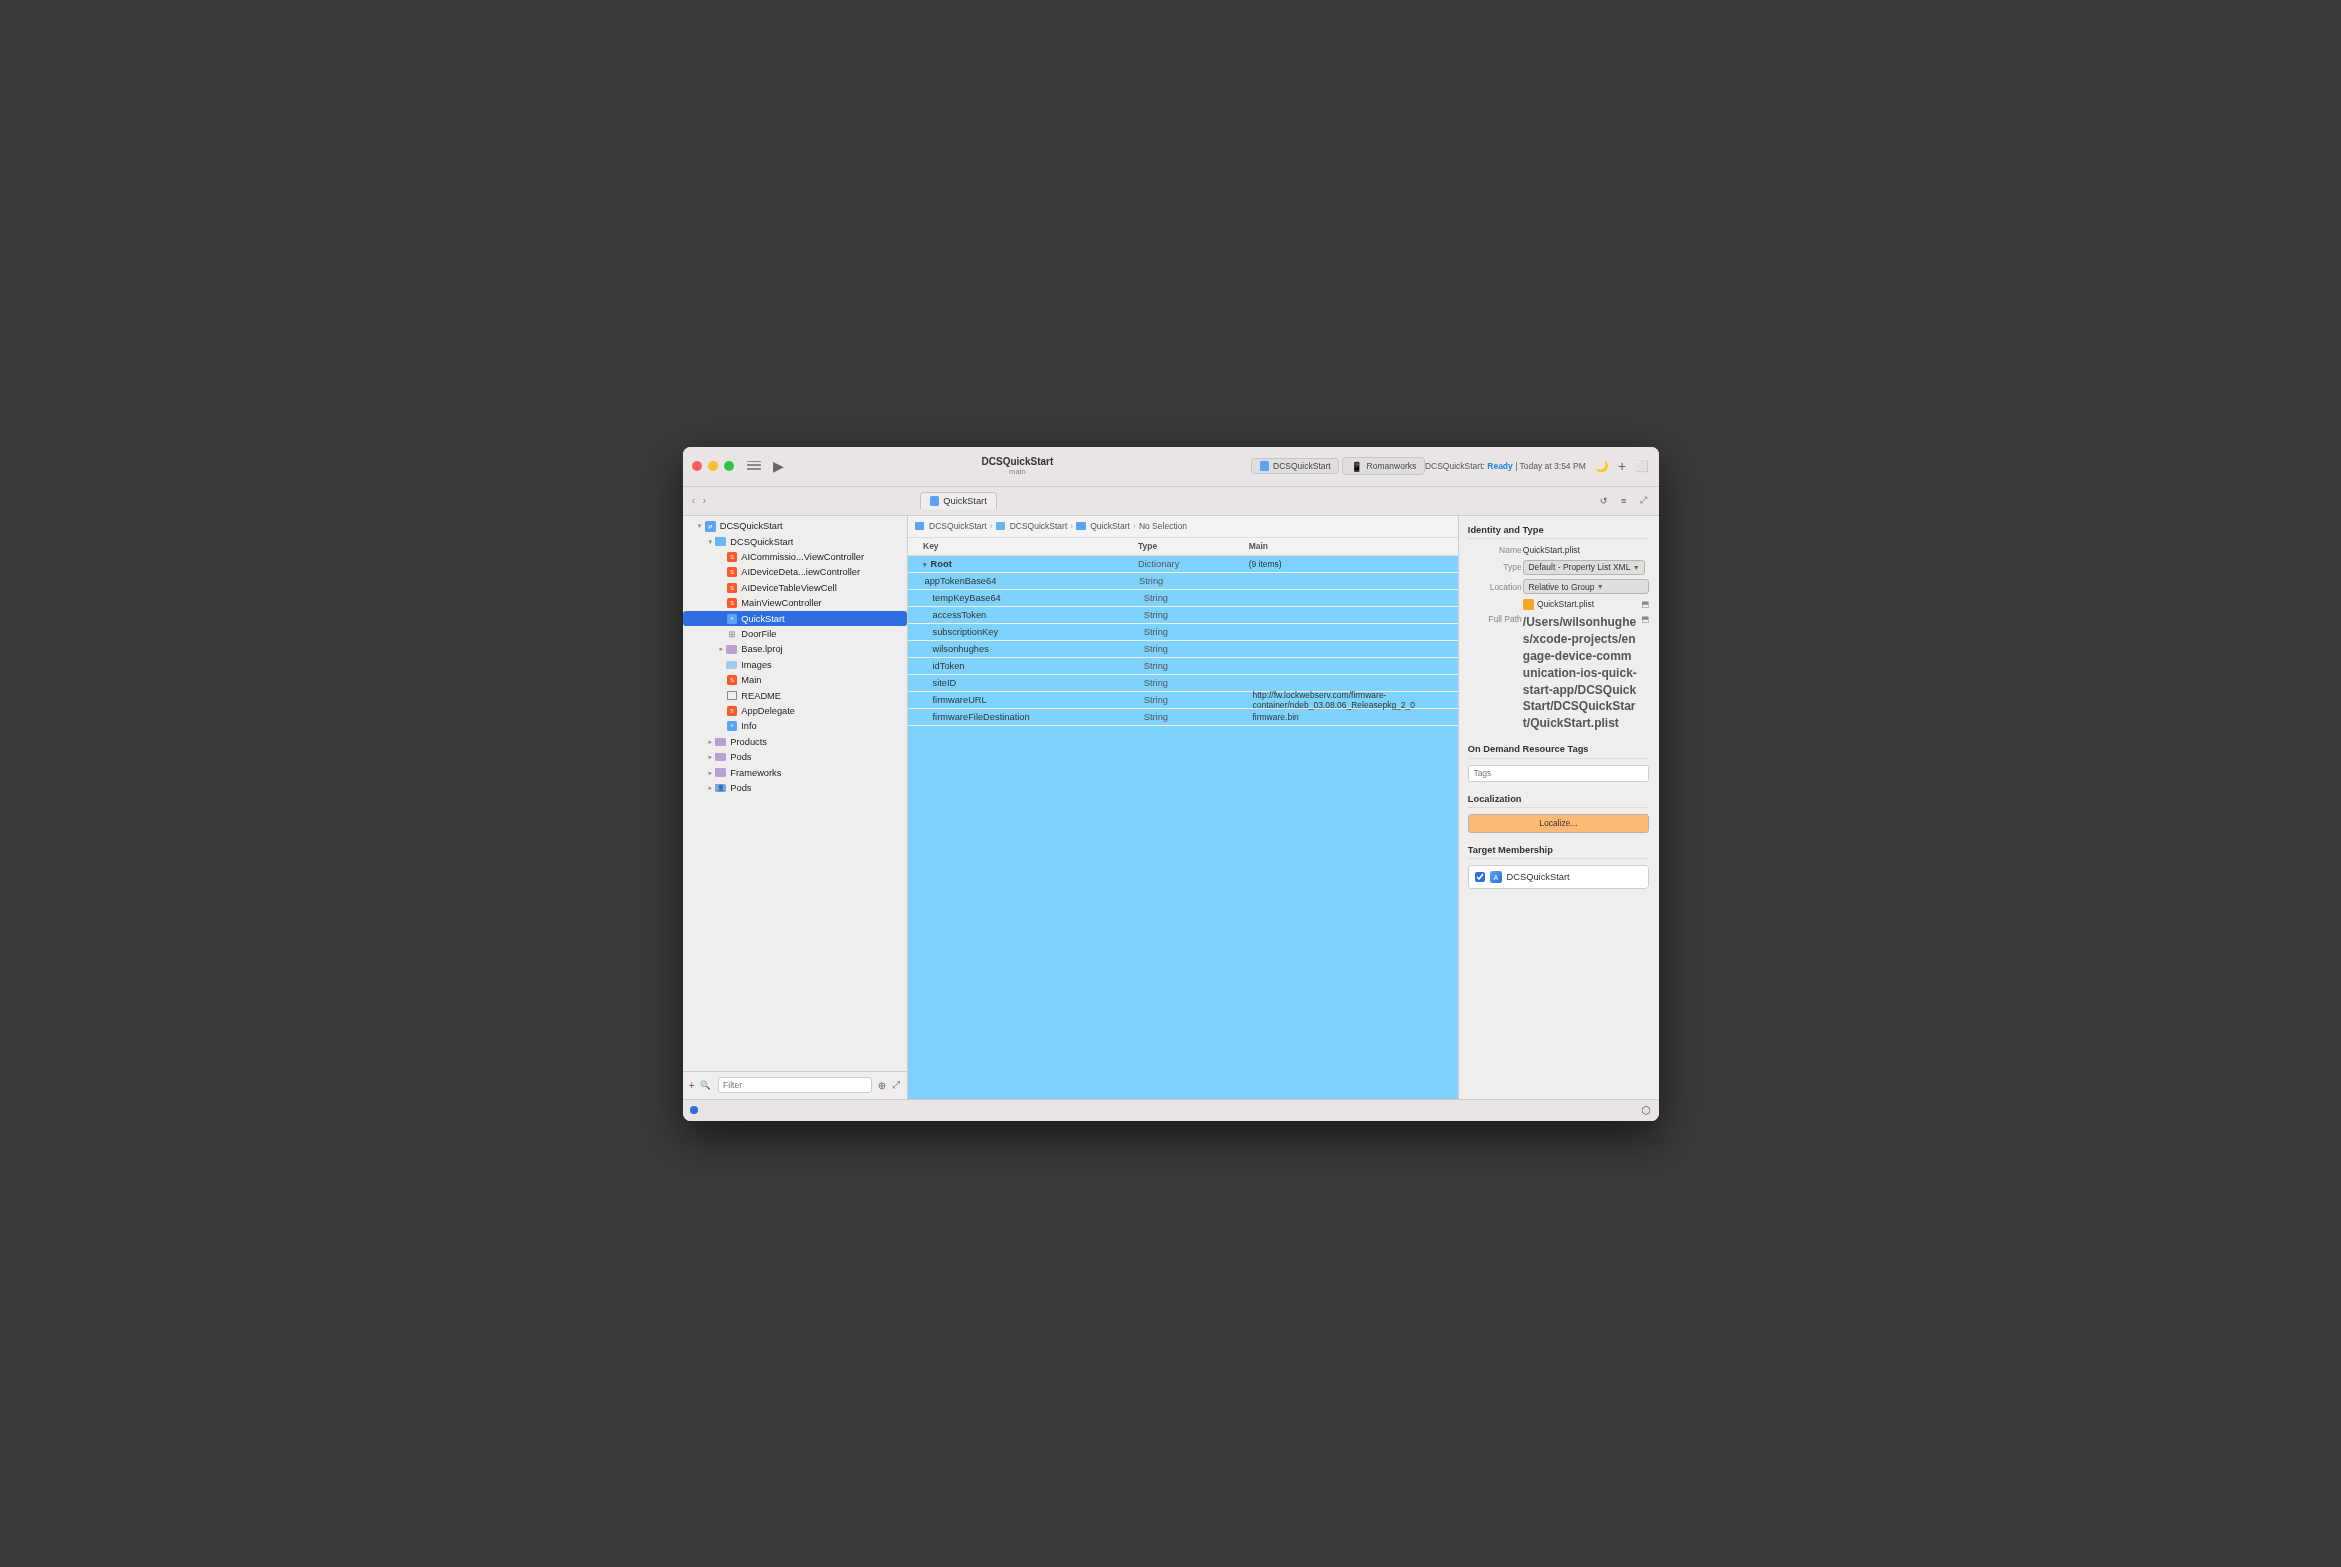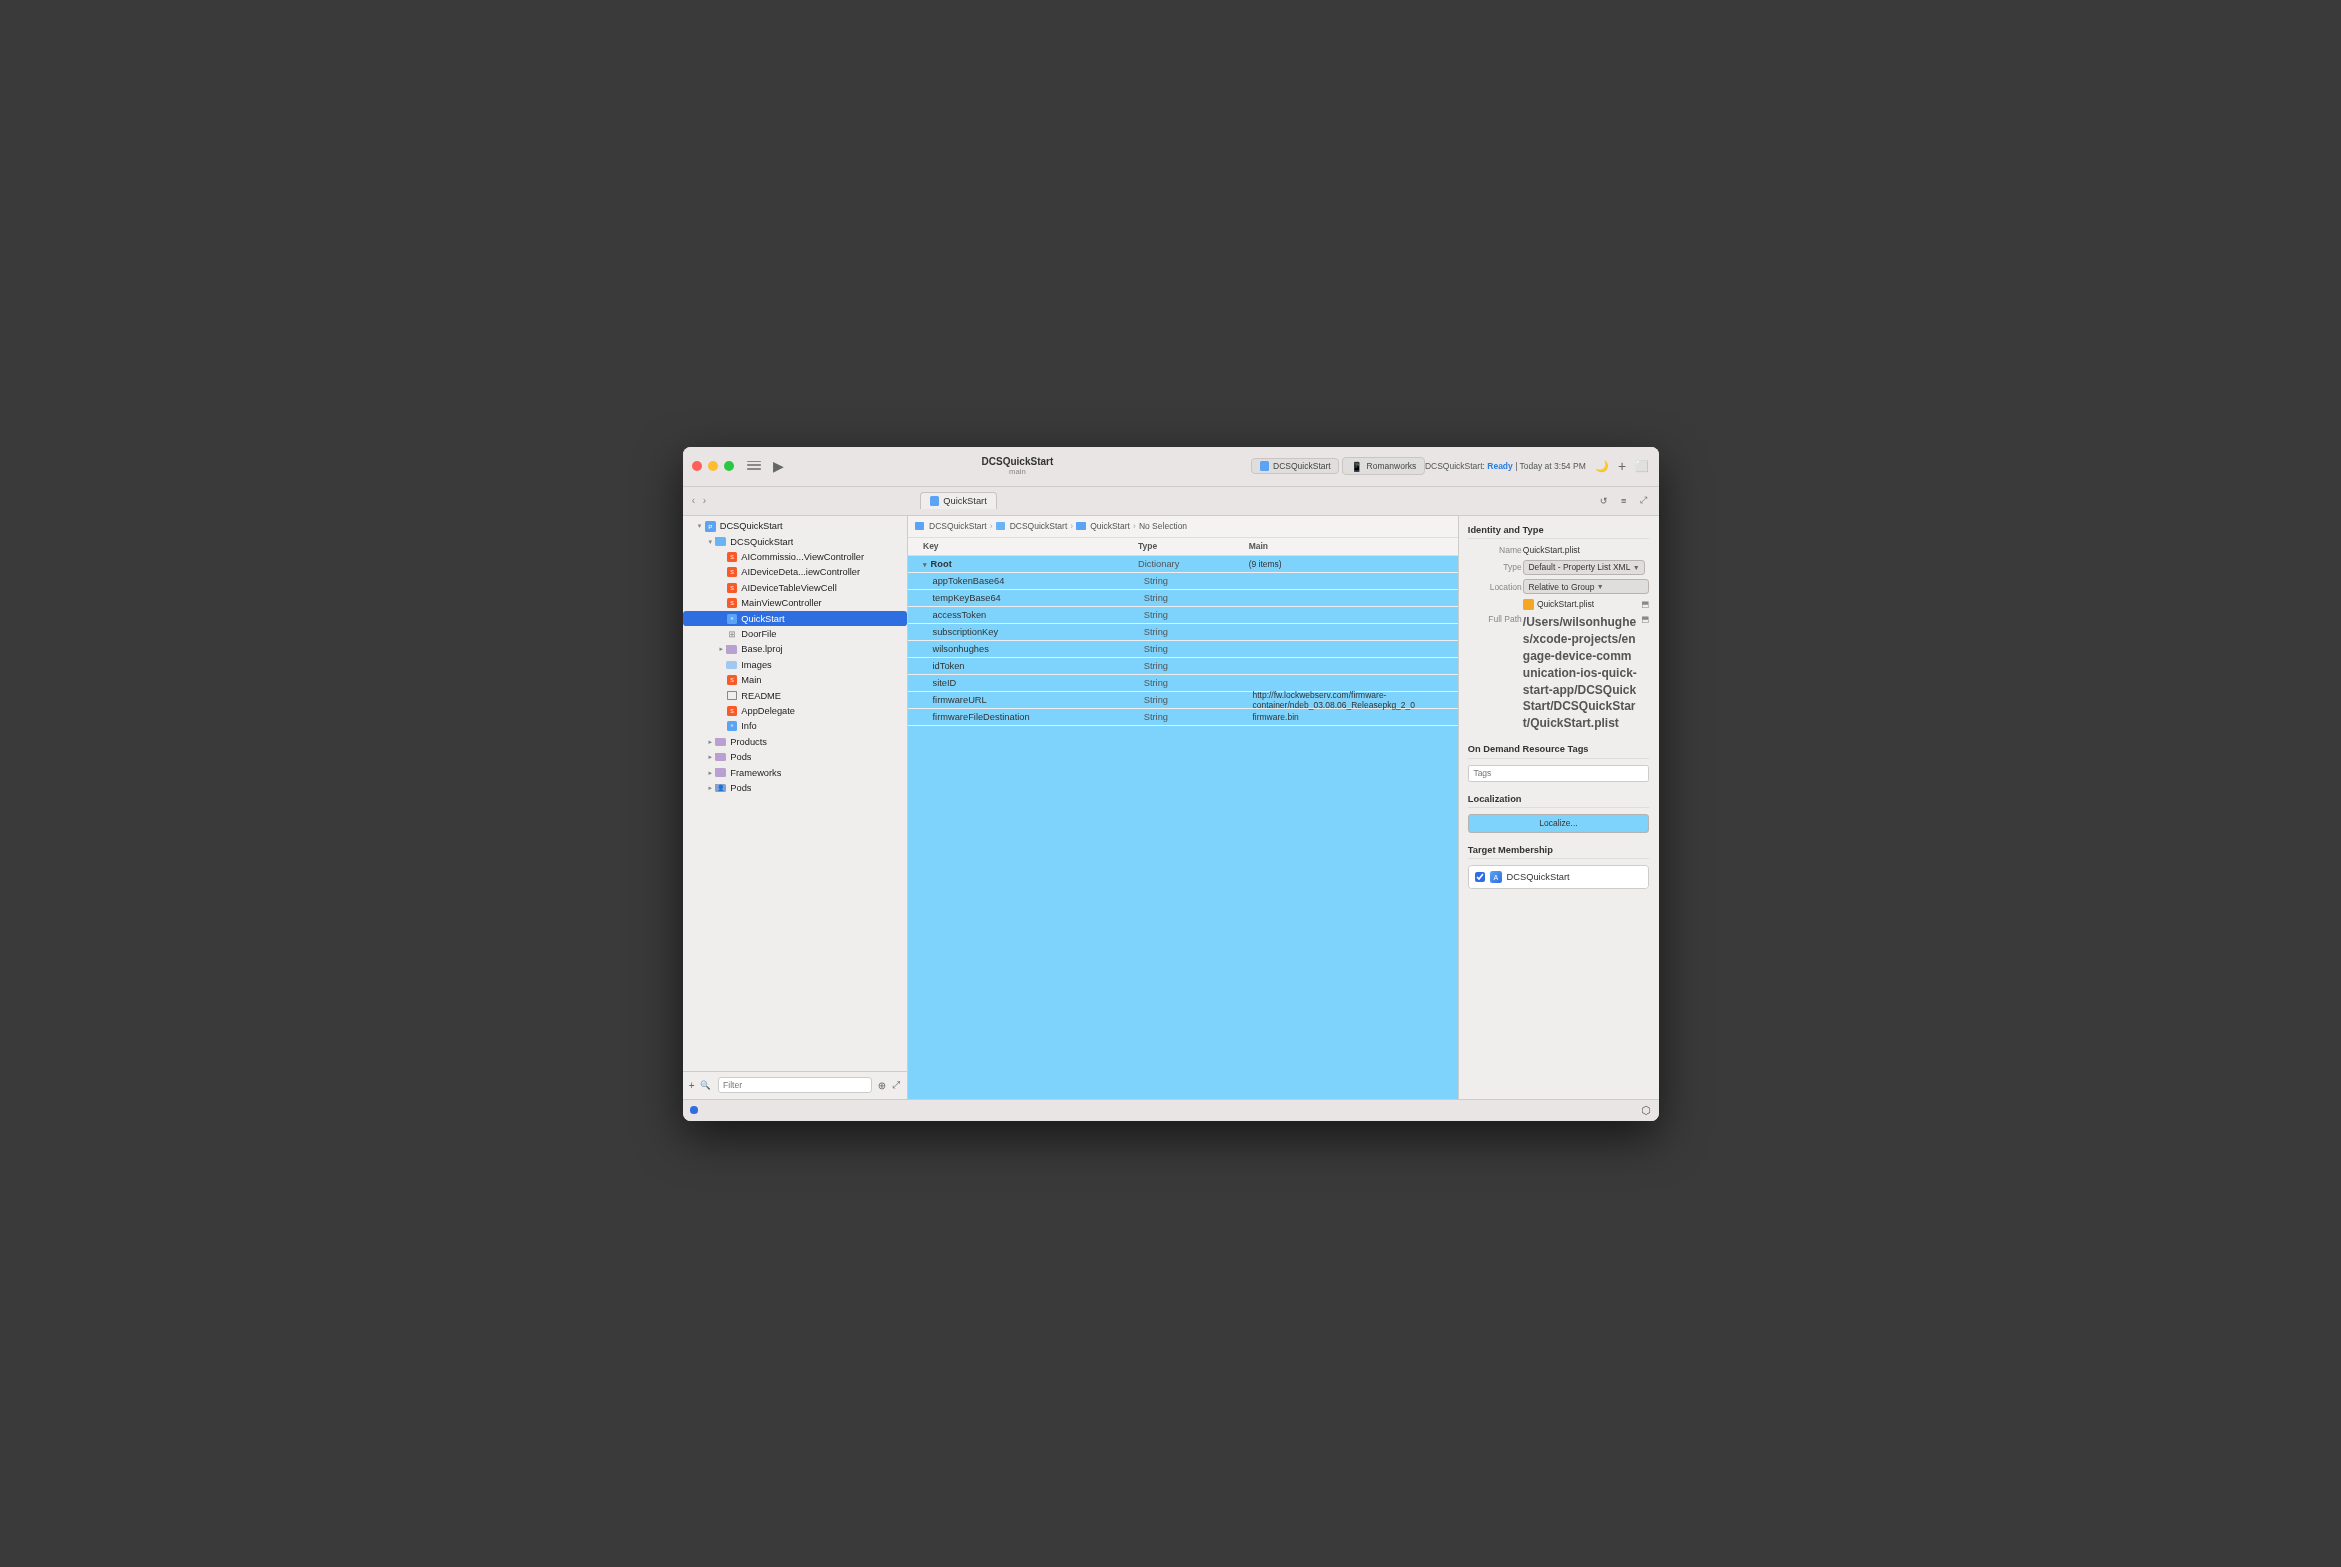--- a/index.html
+++ b/index.html
@@ -372,21 +372,21 @@
       height: 17px;
       border: 0.8px solid #ccc;
       border-radius: 2.3px;
       background: white;
       padding: 1.5px 4.6px;
       font-size: 8.5px;
       color: #999;
     }
     .localize-btn {
       width: 100%;
-      background: #7dd3fc;
+      background: #fdba74;
       border: 0.8px solid #b5b2b0;
       border-radius: 3.1px;
       padding: 3.1px 0;
       font-size: 8.5px;
       color: #333;
       cursor: pointer;
       text-align: center;
     }
     .target-section {
       border: 0.8px solid #ccc;
@@ -738,21 +738,21 @@
           <div class="plist-row root-row">
             <span class="col-key">
               <span class="plist-disclosure">▾</span>
               <span>Root</span>
             </span>
             <span class="col-type">Dictionary</span>
             <span class="col-value">(9 items)</span>
           </div>
 
           <div class="plist-row">
-            <span class="col-key" style="padding-left:25px;">appTokenBase64</span>
+            <span class="col-key" style="padding-left:17px;">appTokenBase64</span>
             <span class="col-type">String</span>
             <span class="col-value"></span>
           </div>
           <div class="plist-row">
             <span class="col-key" style="padding-left:25px;">tempKeyBase64</span>
             <span class="col-type">String</span>
             <span class="col-value"></span>
           </div>
           <div class="plist-row">
             <span class="col-key" style="padding-left:25px;">accessToken</span>

